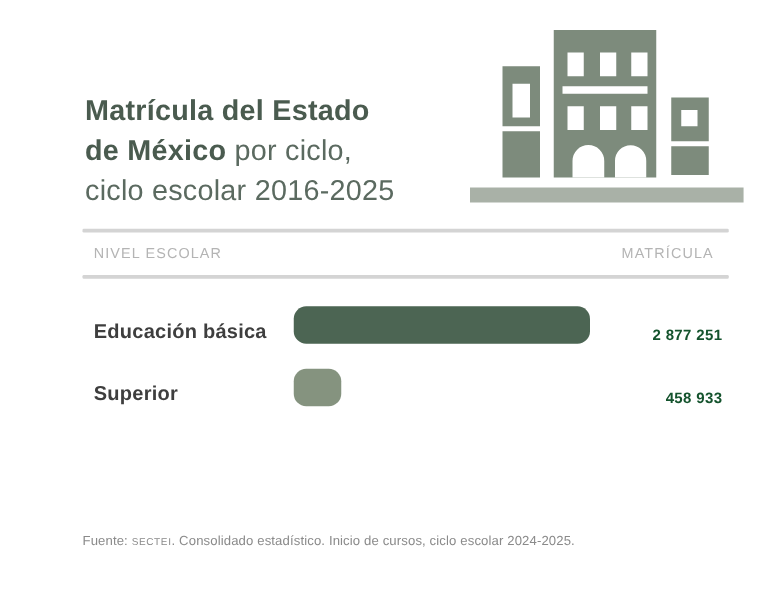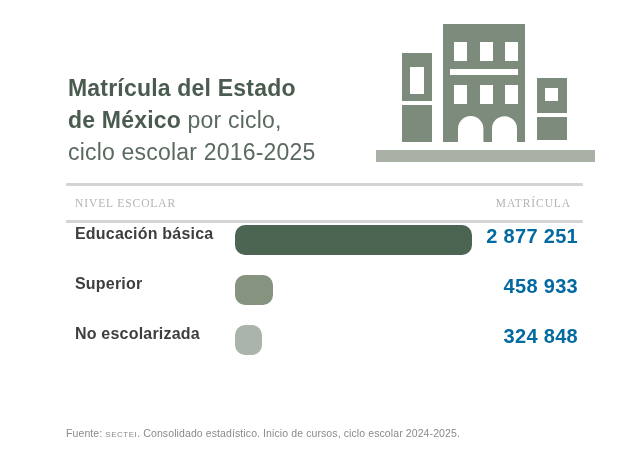--- a/index.html
+++ b/index.html
@@ -17,28 +17,28 @@
   .title .b{font-weight:700;color:#4a5b4f;}
   .title .r{font-weight:400;color:#5b6a60;}
   
   .icon-wrap{position:absolute;left:375px;top:18px;width:220px;height:146px;}
   
   .table{position:absolute;left:66px;top:183px;width:517px;}
   .divider{height:3px;background:#d4d4d4;border-radius:1px;}
   .thead{
     height:34px;display:flex;justify-content:space-between;align-items:center;
     padding:0 12px 0 9px;box-sizing:border-box;
-    color:#b4b4b4;font-size:11.5px;letter-spacing:0.9px;font-weight:400;font-family:Liberation Serif, serif;
+    color:#b4b4b4;font-size:11.5px;letter-spacing:0.9px;font-weight:400;
   }
   .rows{padding-top:2px;}
-  .row{height:50px;display:flex;align-items:flex-start;padding:0 5px 0 9px;box-sizing:border-box;}
+  .row{height:50px;display:flex;align-items:flex-end;padding:0 5px 0 9px;box-sizing:border-box;}
   .row-label{width:160px;font-size:16px;font-weight:700;color:#3e3e3e;letter-spacing:0.2px;}
   .bar-zone{flex:1;display:flex;align-items:center;}
   .bar{height:30px;border-radius:10px;background:#4c6553;}
-  .row-value{min-width:95px;text-align:right;font-size:20px;font-weight:700;color:#0369a1;letter-spacing:0.3px;}
+  .row-value{min-width:95px;text-align:right;font-size:12px;font-weight:700;color:#14532d;letter-spacing:0.3px;}
   
   .footer{
     position:absolute;left:66px;top:427px;width:520px;
     font-size:10.5px;color:#8a8a8a;letter-spacing:0.1px;
   }
   .footer .sc{font-size:8px;letter-spacing:0.5px;}
 </style>
 </head>
 <body>
 
@@ -93,27 +93,20 @@
           </div>
         <div class="row-value">2 877 251</div>
       </div>
       <div class="row">
         <div class="row-label">Superior</div>
         <div class="bar-zone">
             <div class="bar" style="width: 38px; background: rgb(133, 147, 127);"></div>
           </div>
         <div class="row-value">458 933</div>
       </div>
-      <div class="row">
-        <div class="row-label">No escolarizada</div>
-        <div class="bar-zone">
-            <div class="bar" style="width: 27px; background: rgb(171, 180, 171);"></div>
-          </div>
-        <div class="row-value">324 848</div>
-      </div>
     </div>
   </div>
 
   <div class="footer">
     <span>Fuente:</span>
     <span class="sc">SECTEI</span><span>. Consolidado estadístico. Inicio de cursos, ciclo escolar 2024-2025.</span>
   </div>
 
 </div>
 

